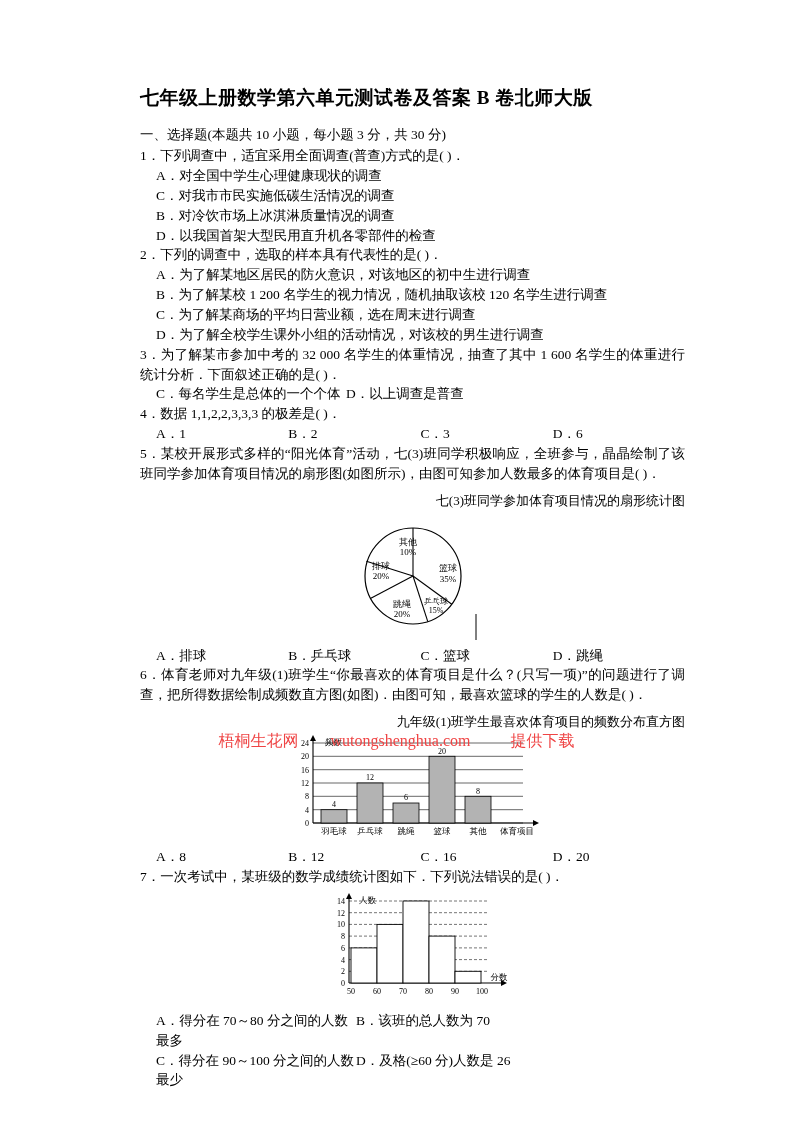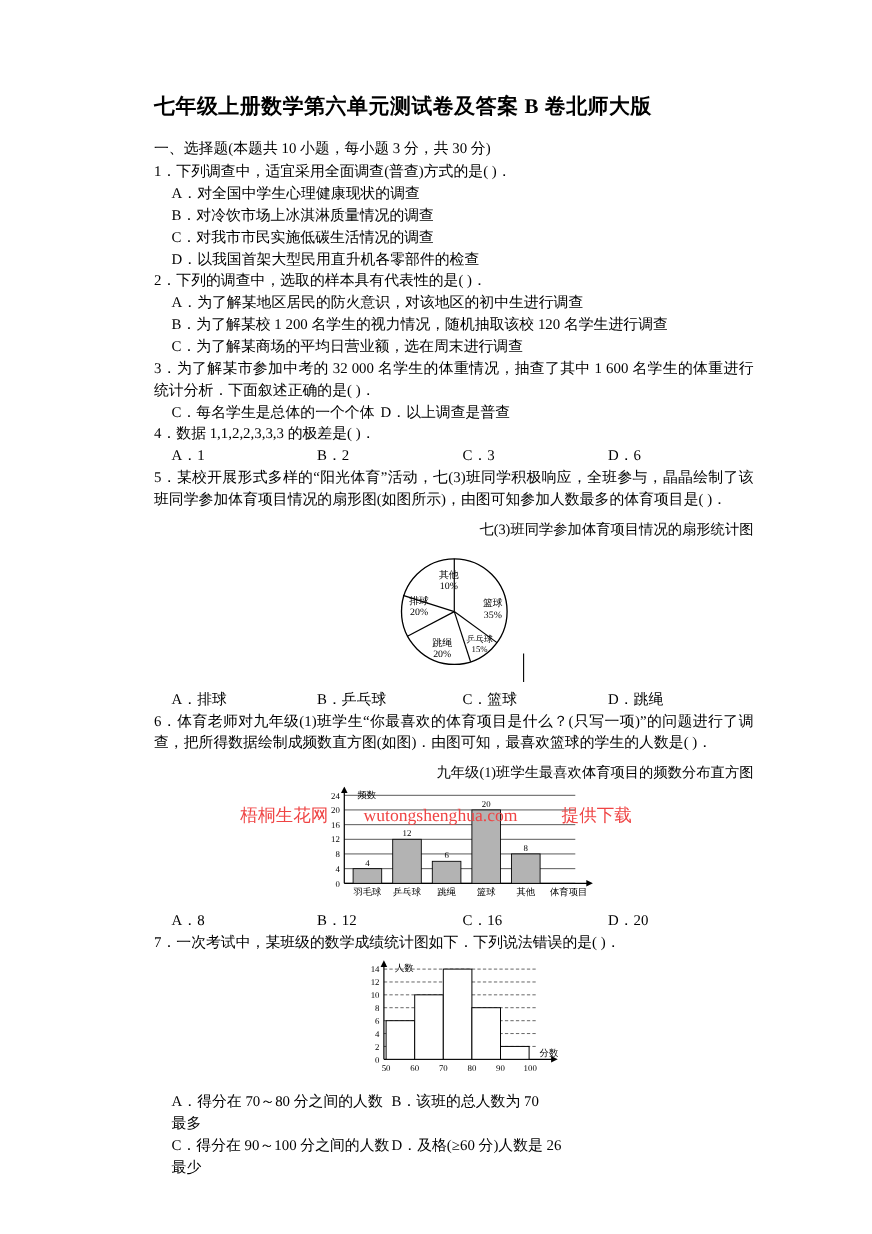--- a/index.html
+++ b/index.html
@@ -97,28 +97,29 @@
 
 <div class="page">
   <div class="content">
 
     <h1 class="doc-title">七年级上册数学第六单元测试卷及答案 B 卷北师大版</h1>
 
     <p class="sec-head">一、选择题(本题共 10 小题，每小题 3 分，共 30 分)</p>
 
     <p class="q">1．下列调查中，适宜采用全面调查(普查)方式的是(     )．</p>
     <p class="opt">A．对全国中学生心理健康现状的调查</p>
+    <p class="opt">C．对我市市民实施低碳生活情况的调查</p>
     <p class="opt">B．对冷饮市场上冰淇淋质量情况的调查</p>
-    <p class="opt">C．对我市市民实施低碳生活情况的调查</p>
     <p class="opt">D．以我国首架大型民用直升机各零部件的检查</p>
 
     <p class="q">2．下列的调查中，选取的样本具有代表性的是(     )．</p>
     <p class="opt">A．为了解某地区居民的防火意识，对该地区的初中生进行调查</p>
     <p class="opt">B．为了解某校 1 200 名学生的视力情况，随机抽取该校 120 名学生进行调查</p>
     <p class="opt">C．为了解某商场的平均日营业额，选在周末进行调查</p>
+    <p class="opt">D．为了解全校学生课外小组的活动情况，对该校的男生进行调查</p>
 
     <p class="q-body">3．为了解某市参加中考的 32 000 名学生的体重情况，抽查了其中 1 600 名学生的体重进行统计分析．下面叙述正确的是(     )．</p>
     <div class="opt-row">
       <span class="w-c1">C．每名学生是总体的一个个体</span>
       <span>D．以上调查是普查</span>
     </div>
 
     <p class="q">4．数据 1,1,2,2,3,3,3 的极差是(     )．</p>
     <div class="opt-row opt-row4">
       <span>A．1</span>

